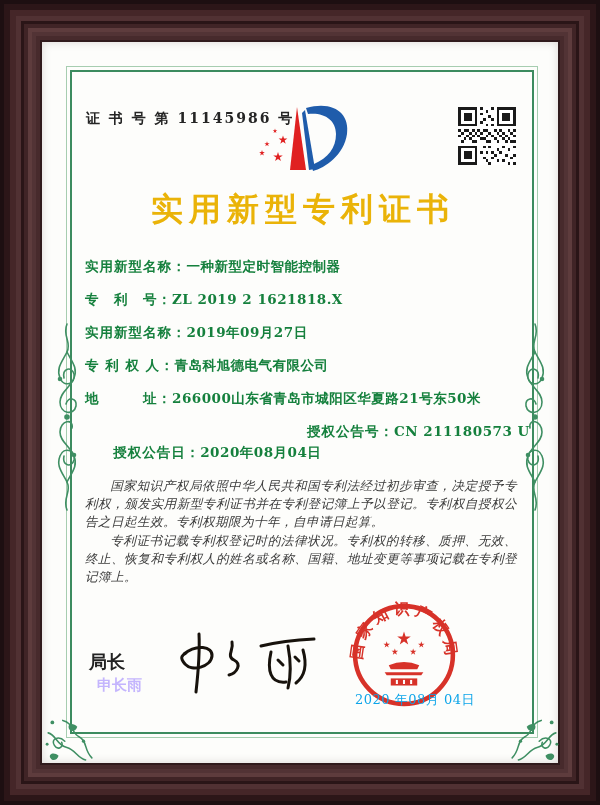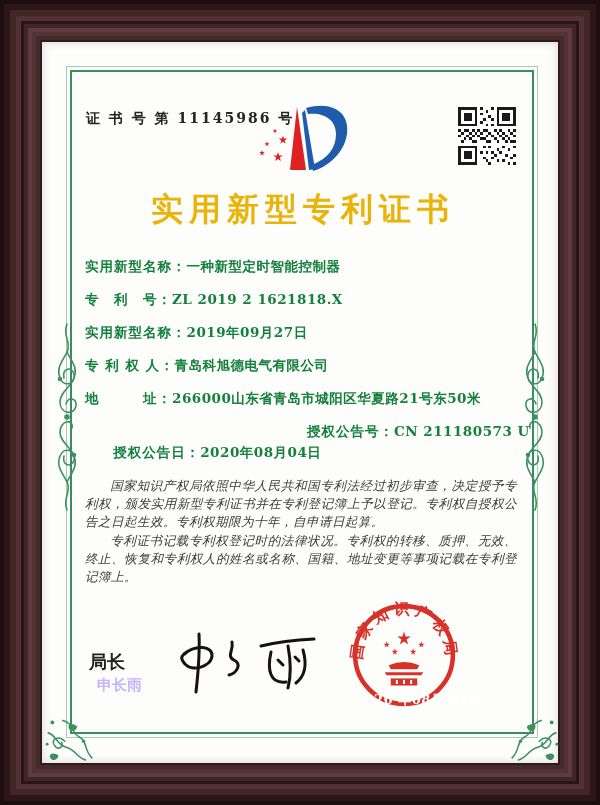--- a/index.html
+++ b/index.html
@@ -48,21 +48,21 @@
 
   .bodytxt{position:absolute;left:85px;width:432px;top:477px;color:#3b3b3b;}
   .bodytxt p{margin:0;font-size:12.6px;line-height:18.2px;text-indent:2em;text-align:justify;
     font-style:italic;letter-spacing:.4px;font-weight:500;}
 
   .signer-title{position:absolute;left:89px;top:650px;font-size:18px;font-weight:600;color:#222;}
   .signer-name{position:absolute;left:89px;top:676px;font-size:15px;font-weight:600;color:#c4b5fd;margin-left:8px;}
   .signature{position:absolute;left:168px;top:630px;width:152px;height:70px;}
 
   .seal{position:absolute;left:348px;top:600px;width:112px;height:112px;opacity:.95;}
-  .seal-date{position:absolute;left:355px;top:691px;font-size:13px;font-weight:bold;color:#ffffff;letter-spacing:.5px;white-space:pre;}
+  .seal-date{position:absolute;left:355px;top:691px;font-size:13px;font-weight:normal;color:#0ea5e9;letter-spacing:.5px;white-space:pre;}
 </style>
 </head>
 <body>
 
 <div id="stage">
 
   <svg width="0" height="0" style="position:absolute">
     <defs>
       <path id="star" d="M0,-1 L0.224,-0.309 0.951,-0.309 0.363,0.118 0.588,0.809 0,0.382 -0.588,0.809 -0.363,0.118 -0.951,-0.309 -0.224,-0.309 Z"></path>
       <g id="vine" fill="none" stroke="#3f8f63" stroke-width="1.6" stroke-linecap="round">

